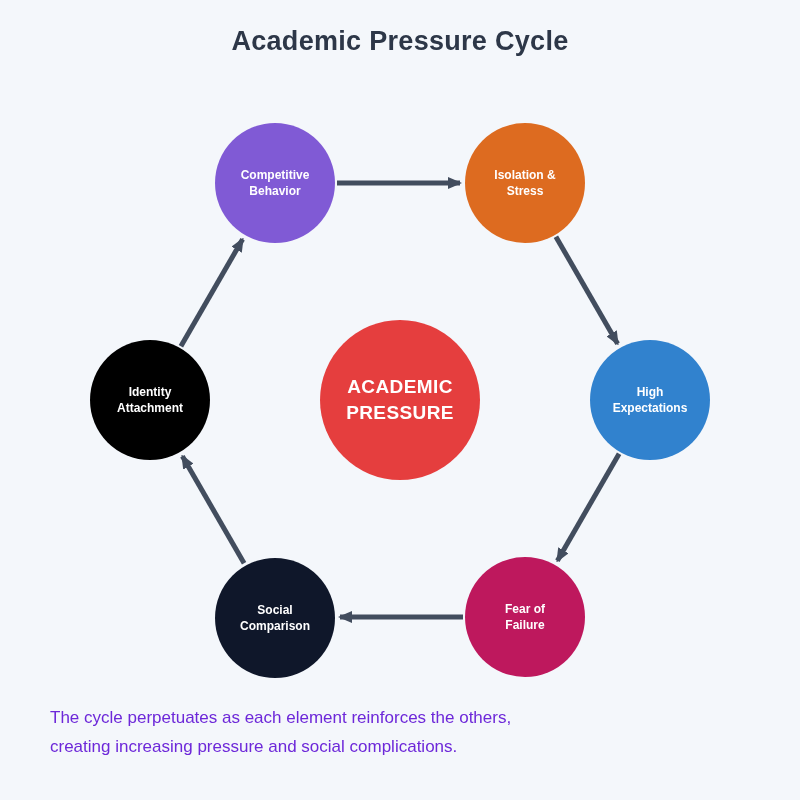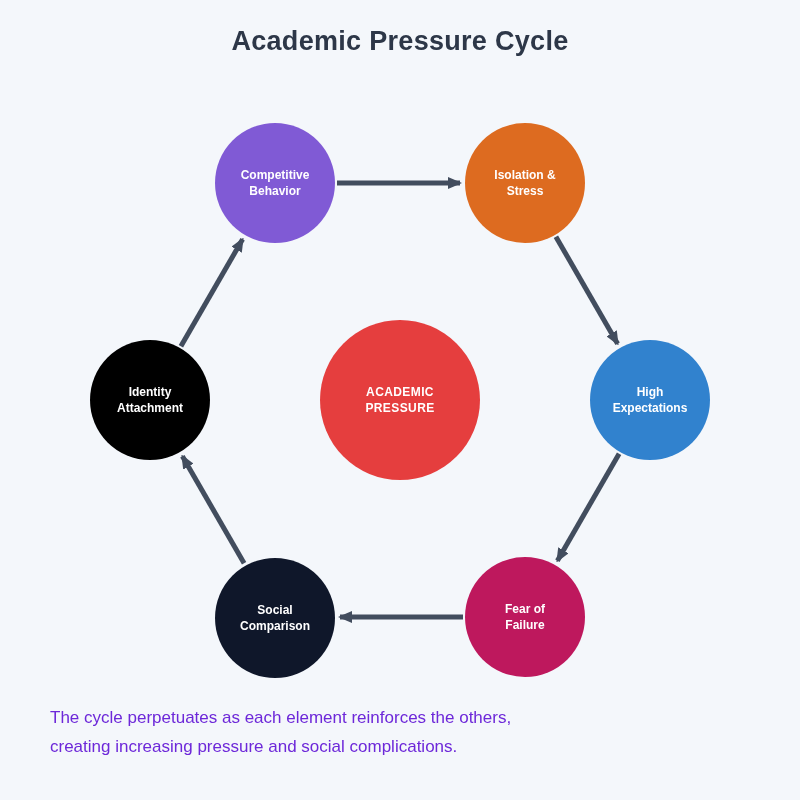--- a/index.html
+++ b/index.html
@@ -47,21 +47,21 @@
     color: #ffffff;
     font-weight: bold;
     text-align: center;
     white-space: pre-line;
     line-height: 1.35;
   }
   .cycle-node .node-label {
     font-size: 12px;
   }
   .center-node .node-label {
-    font-size: 12px;
+    font-size: 19px;
     letter-spacing: 0.4px;
   }
   .footer-caption {
     position: absolute;
     left: 50px;
     top: 703px;
     width: 700px;
     font-size: 17px;
     color: #6d28d9;
     line-height: 29px;

